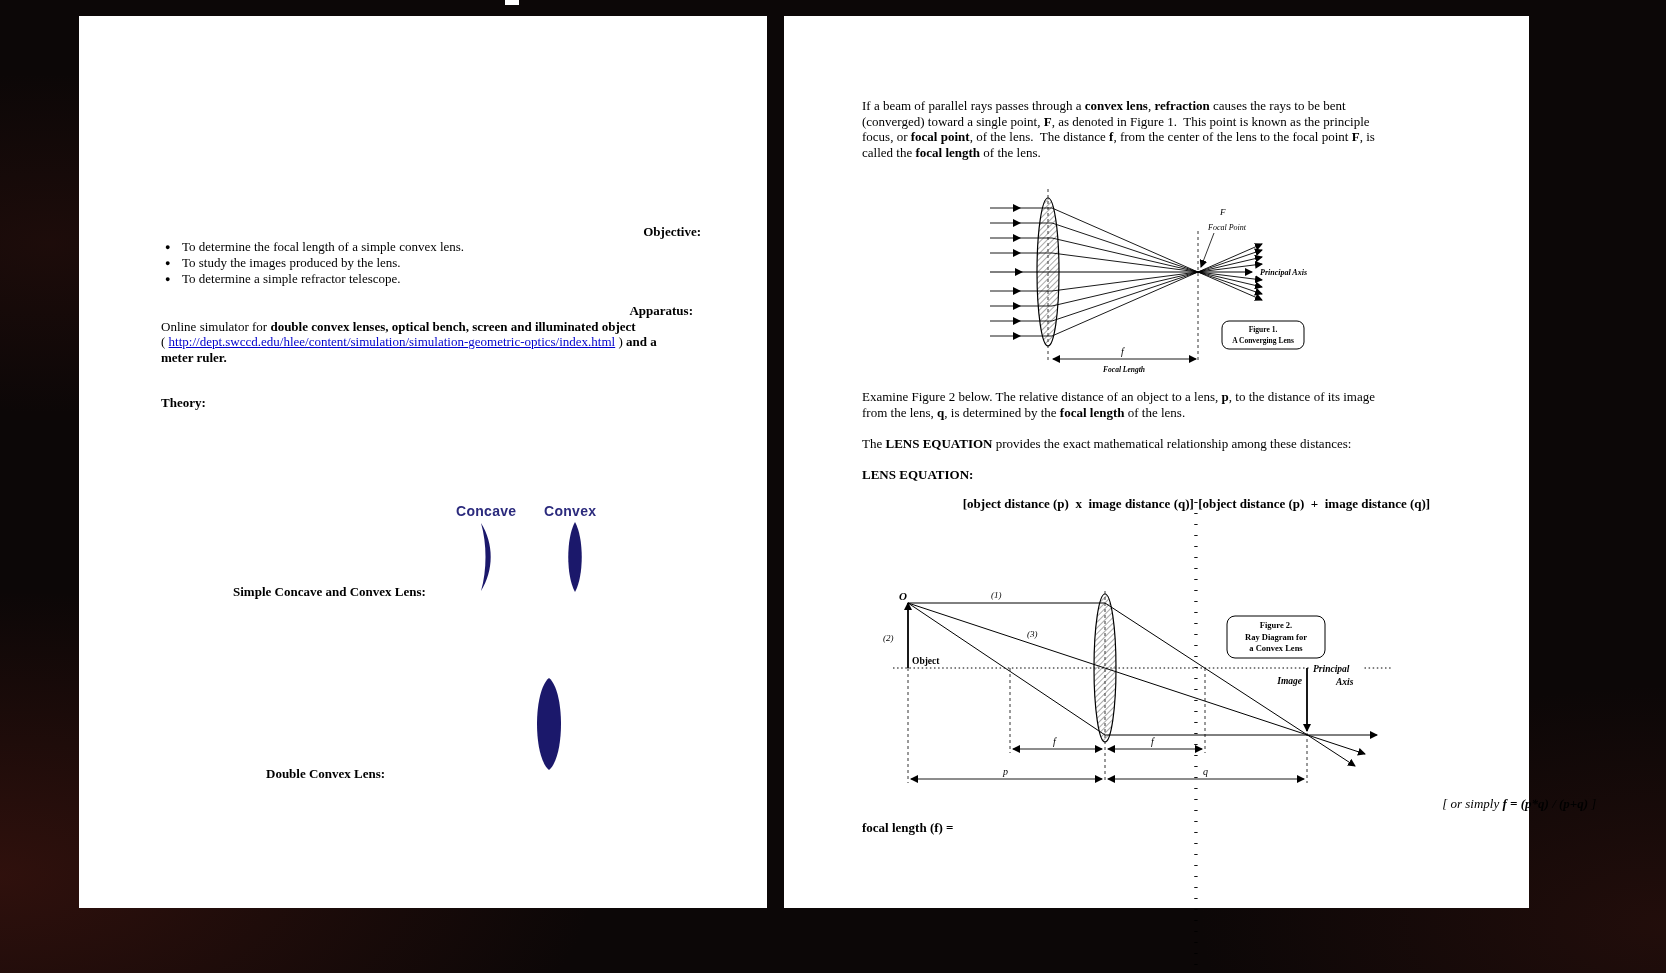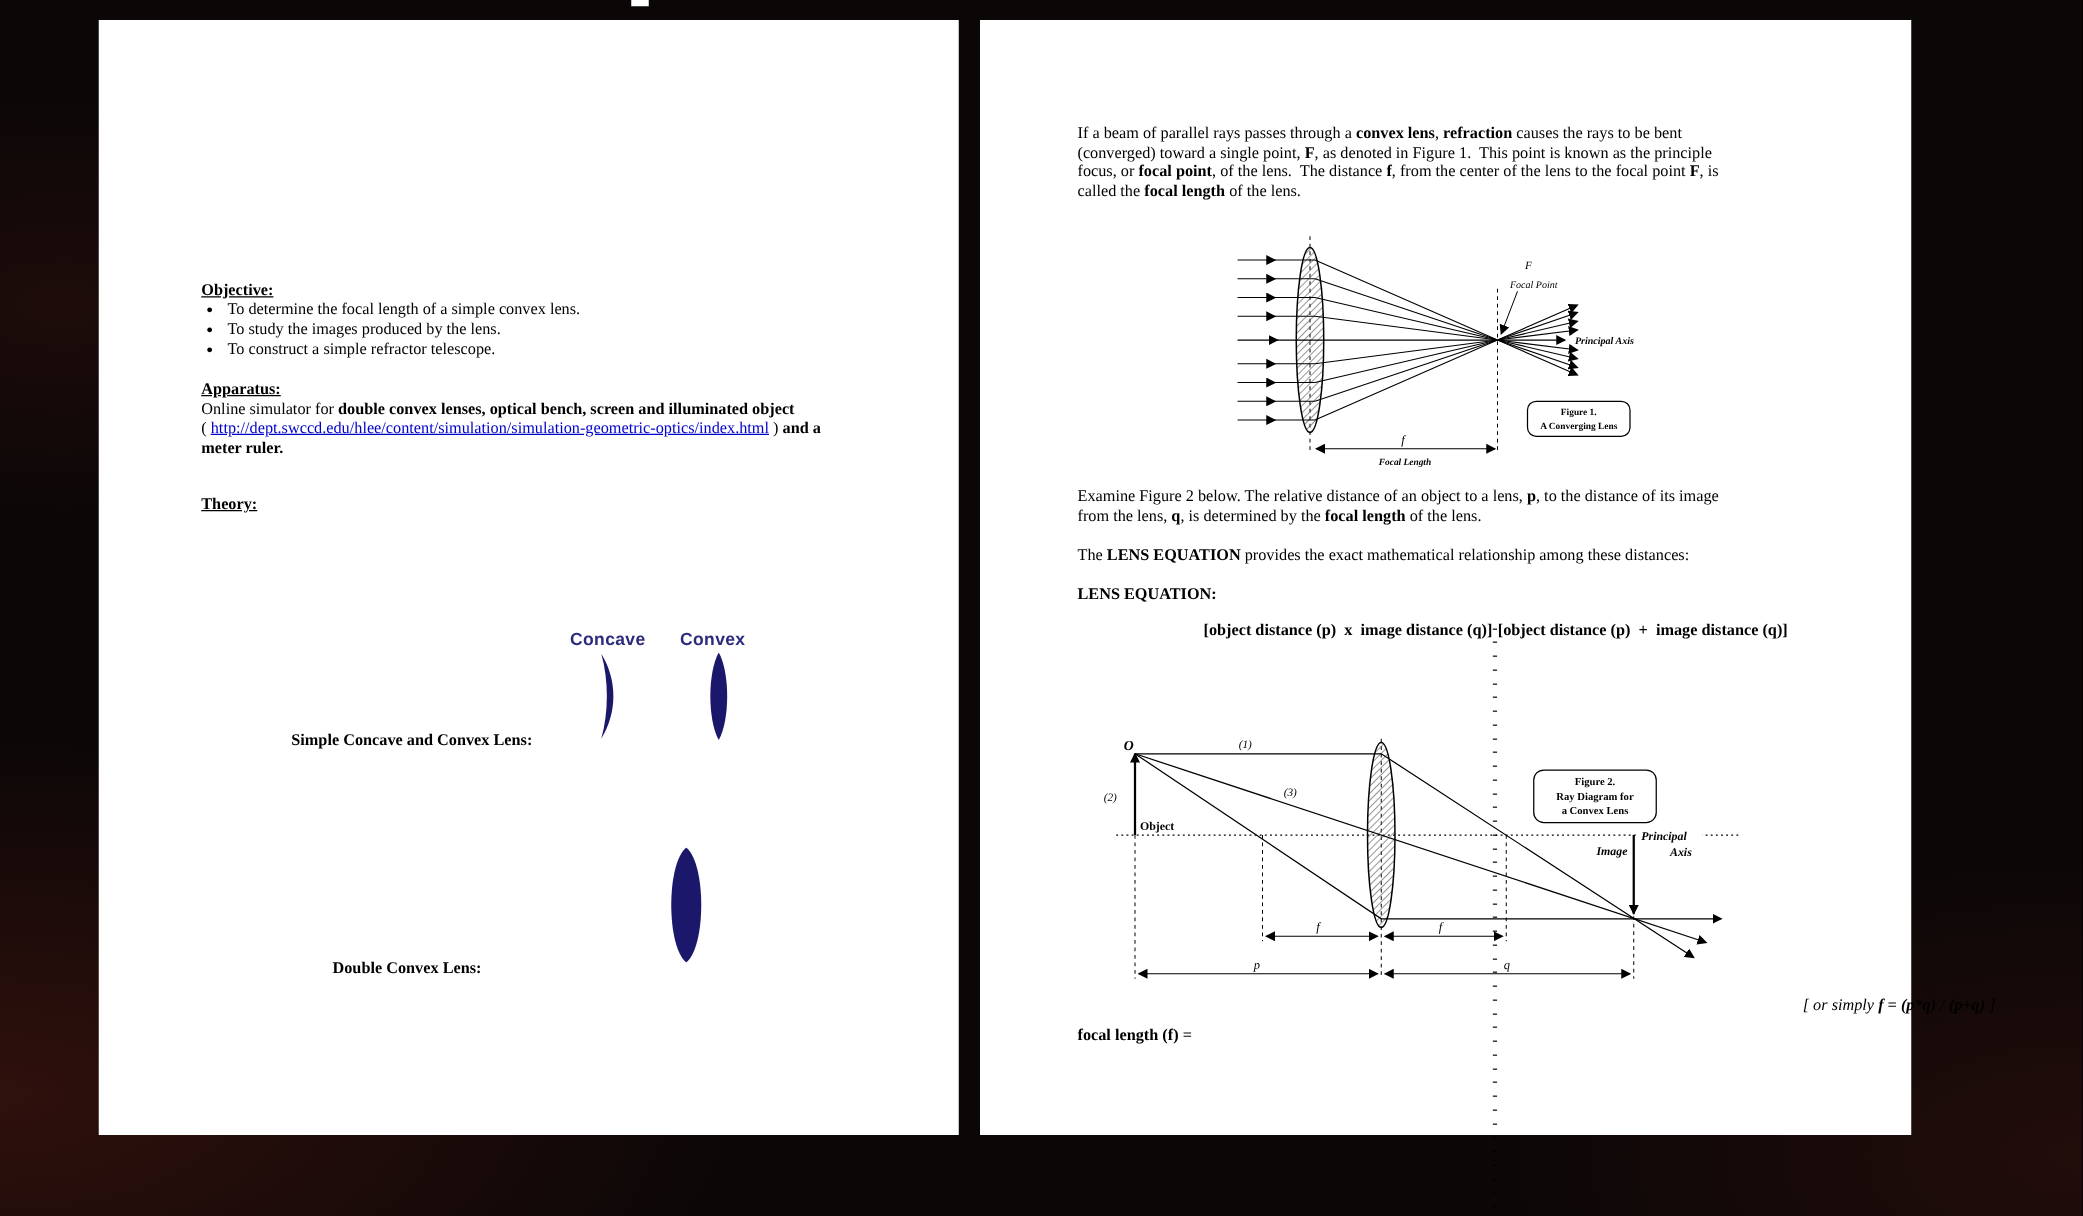--- a/index.html
+++ b/index.html
@@ -11,21 +11,21 @@
       radial-gradient(40% 35% at 100% 95%, rgba(85,28,20,0.30), rgba(0,0,0,0) 70%),
       radial-gradient(30% 25% at 3% 25%, rgba(90,30,22,0.22), rgba(0,0,0,0) 70%),
       #0c0707;
   }
   .top-sliver{position:absolute;left:505px;top:0;width:14px;height:5px;background:#fff;}
   .page{position:absolute;top:16px;height:892px;background:#fff;}
   #page-left{left:79px;width:688px;}
   #page-right{left:784px;width:745px;}
   .abs{position:absolute;}
   .b{font-weight:bold;}
-  .u{text-decoration:underline;}
+  .u{text-align:right;}
   .it{font-style:italic;}
   .fb{font-weight:bold;}
   .shift{position:relative;left:25px;}
   .title{font-size:13.5px;letter-spacing:0.2px;}
   .hdr{left:0;right:0;top:82px;text-align:center;line-height:15.5px;}
   .sp{height:15.5px;}
   .obj-block{left:82px;top:208px;width:540px;line-height:15px;}
   .bullet-row{display:flex;line-height:16px;}
   .bullet{width:17px;padding-left:4px;font-size:9px;line-height:16px;}
   .app-block{left:82px;top:287px;width:532px;line-height:15.5px;}
@@ -56,21 +56,21 @@
       <div class="bullet-row">
         <span class="bullet">●</span>
         <span>To determine the focal length of a simple convex lens.</span>
       </div>
       <div class="bullet-row">
         <span class="bullet">●</span>
         <span>To study the images produced by the lens.</span>
       </div>
       <div class="bullet-row">
         <span class="bullet">●</span>
-        <span>To construct a simple refractor telescope.</span>
+        <span>To determine a simple refractor telescope.</span>
       </div>
     </div>
 
     <div class="abs app-block">
       <div class="b u">Apparatus:</div>
       <div class="rich"><span>Online simulator for </span><b>double convex lenses, optical bench, screen and illuminated object</b><span>
 ( </span><a href="#" class="doc-link">http://dept.swccd.edu/hlee/content/simulation/simulation-geometric-optics/index.html</a><span> ) </span><b>and a
 meter ruler.</b></div>
     </div>
 

